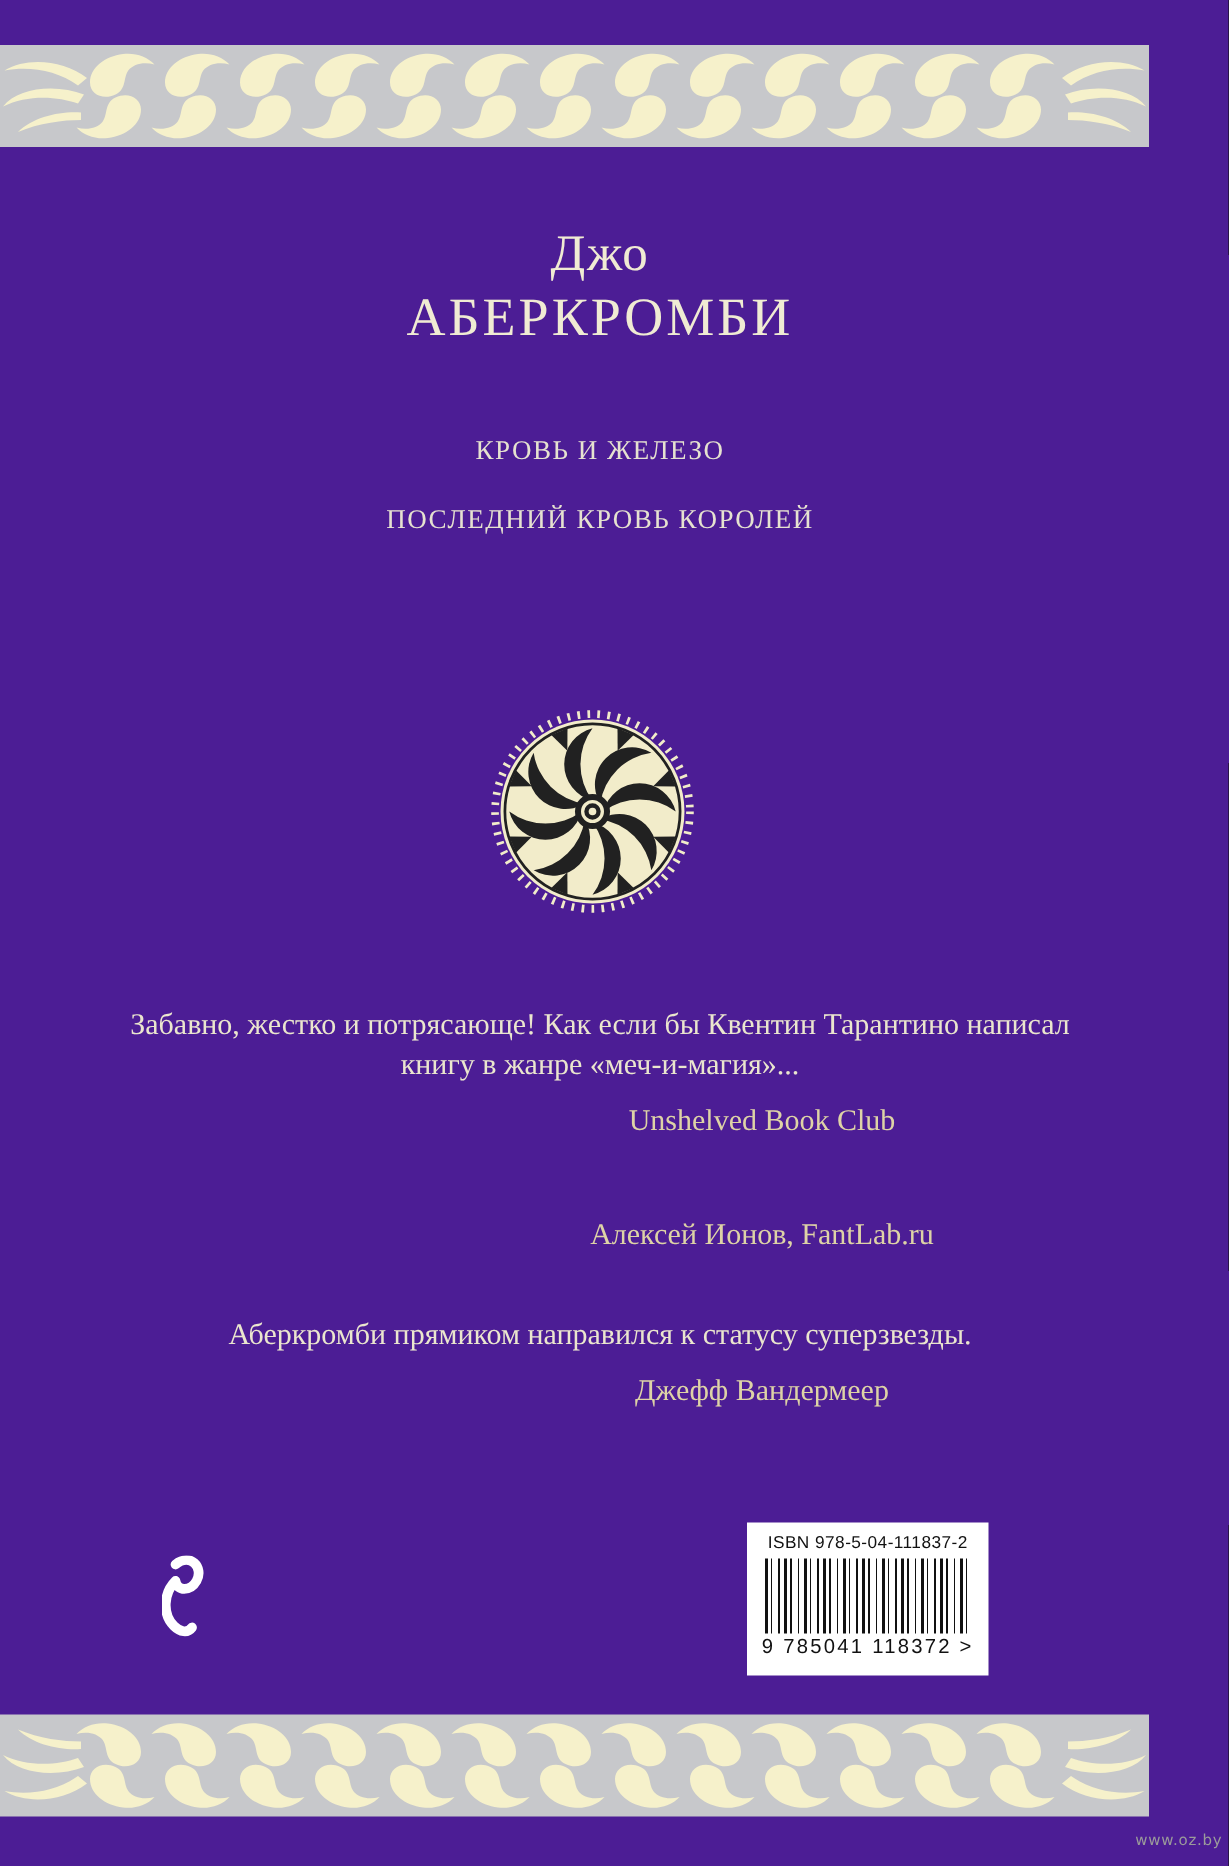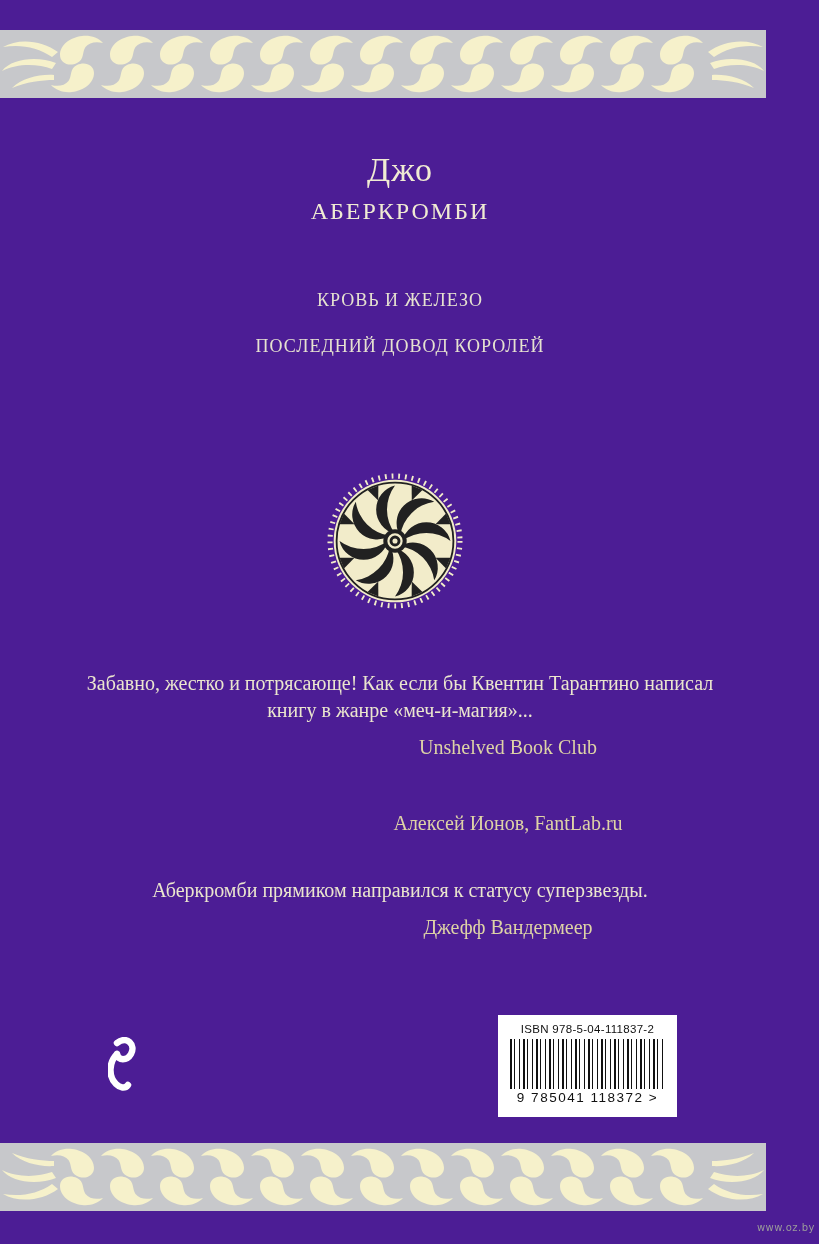--- a/index.html
+++ b/index.html
@@ -19,21 +19,21 @@
   #band-top{top:30px;}
   #band-bottom{top:1143px;}
   #band-bottom svg{transform:scaleY(-1);}
   .tribal{fill:#f6f1cb;}
   
   #author{
     position:absolute;top:150px;left:0;width:800px;
     text-align:center;color:#f0ebd3;
   }
   #author .first{font-size:34px;line-height:40px;letter-spacing:1px;}
-  #author .last{font-size:24px;line-height:42px;letter-spacing:2px;}
+  #author .last{font-size:36px;line-height:42px;letter-spacing:2px;}
   
   #titles{
     position:absolute;top:287px;left:0;width:800px;
     text-align:center;color:#e6e2d0;
   }
   #titles .t{font-size:18px;line-height:26px;letter-spacing:1px;margin-bottom:20px;}
   
   #ornament{position:absolute;left:322px;top:468px;width:146px;height:146px;}
   
   .quote{position:absolute;left:0;width:800px;color:#ebe6ce;}
@@ -46,21 +46,21 @@
     font-size:20px;color:#ded3a6;
     transform:translateX(108px);
   }
   #quote-0{top:670px;} #quote-0 .qtext{width:640px;text-align:center;}
   #quote-1{top:800px;} #quote-1 .qtext{width:745px;}
   #quote-2{top:877px;} #quote-2 .qtext{width:700px;}
   
   #publisher-logo{position:absolute;left:108px;top:1037px;width:30px;height:60px;}
   
   #barcode{
-    position:absolute;left:498px;top:1015px;width:179px;height:102px;
+    position:absolute;left:498px;top:1015px;width:161px;height:102px;
     background:#ffffff;text-align:center;
     font-family:"Liberation Sans", sans-serif;color:#111;
   }
   #barcode .isbn{padding-top:8px;font-size:11.5px;letter-spacing:0.3px;}
   #barcode .lines{
     height:50px;margin:4px 12px 0 12px;
     background:
       repeating-linear-gradient(90deg,#111 0 2px,#fff 2px 4px,#111 4px 5px,#fff 5px 9px,#111 9px 10px,#fff 10px 13px);
   }
   #barcode .digits{
@@ -121,21 +121,21 @@
       </svg>
   </div>
 
   <div id="author">
     <div class="first">Джо</div>
     <div class="last">АБЕРКРОМБИ</div>
   </div>
 
   <div id="titles">
     <div class="t">КРОВЬ И ЖЕЛЕЗО</div>
-    <div class="t">ПОСЛЕДНИЙ ДОВОД КОРОЛЕЙ</div>
+    <div class="t">ПОСЛЕДНИЙ КРОВЬ КОРОЛЕЙ</div>
   </div>
 
   <div id="ornament">
     <svg viewBox="-100 -100 200 200" width="146" height="146">
       <circle r="89" fill="none" stroke="#f2ecca" stroke-width="7" stroke-dasharray="2.5 6.7"></circle>
       <circle r="84" fill="#f2ecca"></circle>
       <circle r="80" fill="none" stroke="#212121" stroke-width="2.5"></circle>
       <use href="#arm"></use>
       <use href="#arm" transform="rotate(45)"></use>
       <use href="#arm" transform="rotate(90)"></use>

